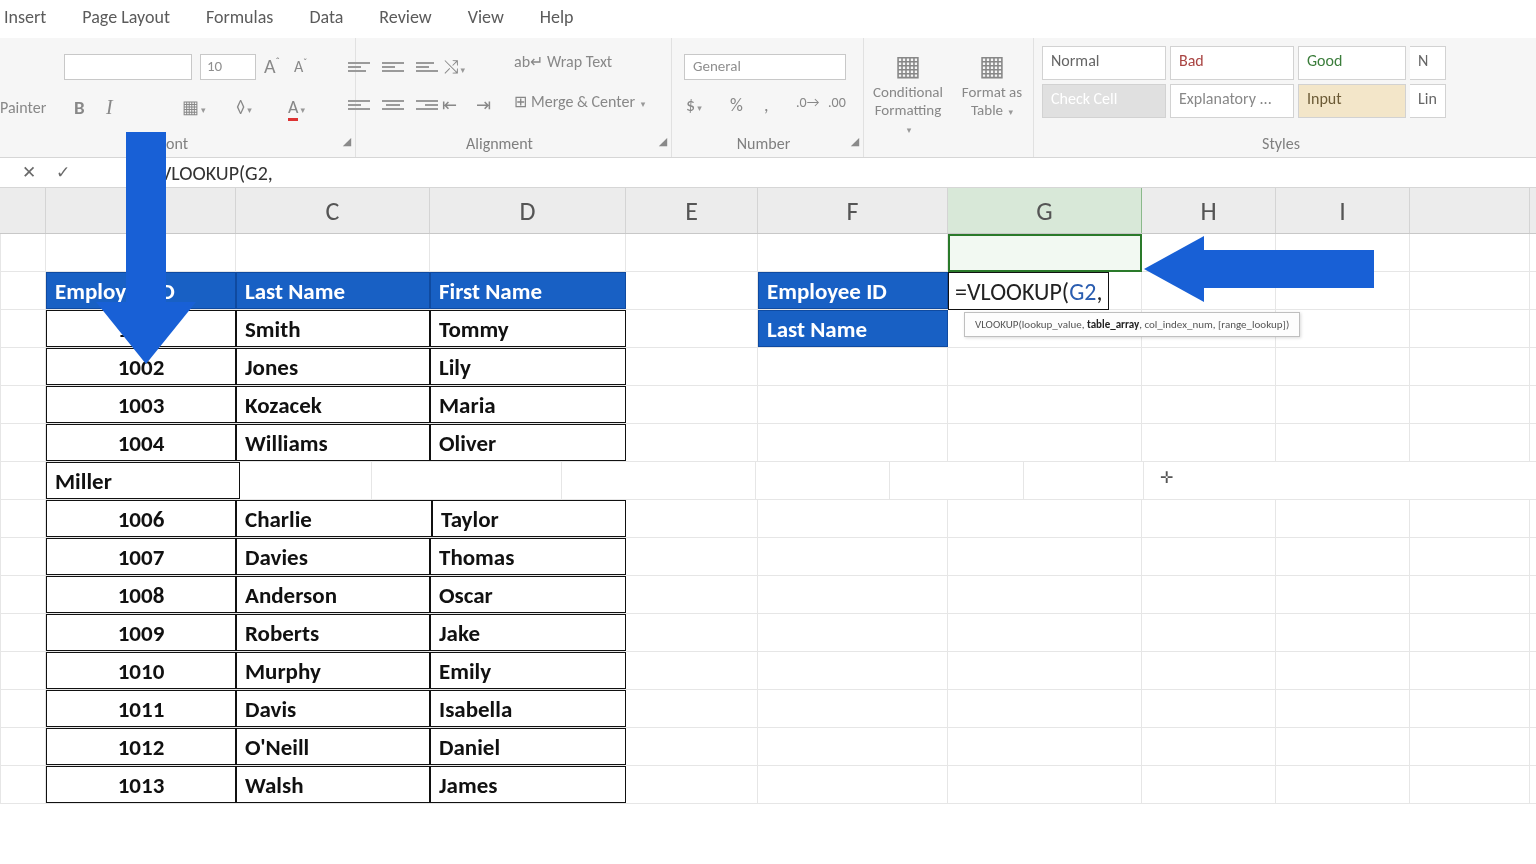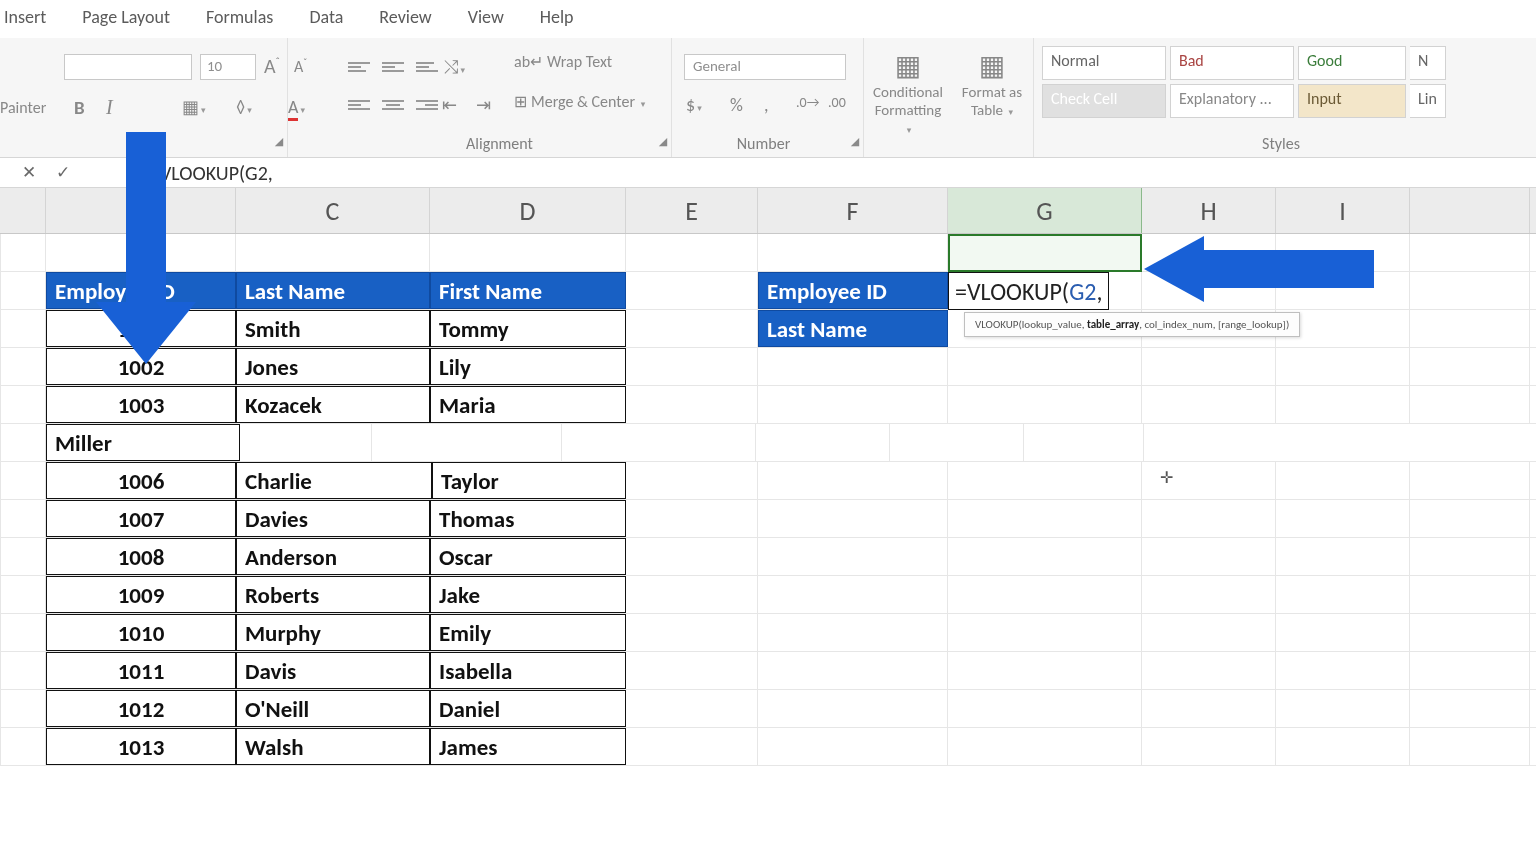--- a/index.html
+++ b/index.html
@@ -8,21 +8,21 @@
 
 .menu{display:flex;gap:36px;padding:6px 4px 10px;font-size:18px;color:#5b5b5b}
 
 
 .ribbon{background:#f6f6f6;border-bottom:1px solid #d6d6d6;height:120px;position:relative}
 .rgroup{position:absolute;top:0;height:100%;border-right:1px solid #e1e1e1}
 .rgroup .label{position:absolute;bottom:4px;left:0;right:8px;text-align:center;font-size:16px;color:#808080}
 .dlg{position:absolute;bottom:6px;right:0;width:16px;height:16px;font-size:11px;color:#8a8a8a;text-align:center}
 
 
-.g-font{left:0;width:288px;padding-left:62px}
+.g-font{left:0;width:356px;padding-left:62px}
 .fontbox{position:absolute;top:16px;left:64px;width:128px;height:26px;background:#fff;border:1px solid #c8c8c8}
 .sizebox{position:absolute;top:16px;left:200px;width:56px;height:26px;background:#fff;border:1px solid #c8c8c8;font-size:15px;color:#8f8f8f;padding:2px 6px}
 .iA{position:absolute;font-size:18px;color:#888}
 .bold{position:absolute;top:58px;left:74px;font-weight:bold;font-size:19px;color:#888}
 .ital{position:absolute;top:58px;left:106px;font-style:italic;font-family:Georgia,serif;font-size:20px;color:#888}
 .tiny-drop{font-size:9px;color:#999;margin-left:2px}
 
 
 .g-align{left:336px;width:336px}
 .al-row{position:absolute;display:flex;gap:12px}
@@ -296,20 +296,32 @@
       <div class="cell wD td tb">Maria</div>
       <div class="cell wE"></div>
       <div class="cell wF"></div>
       <div class="cell wG"></div>
       <div class="cell wH"></div>
       <div class="cell wI"></div>
       <div class="cell wJ"></div>
     </div>
   <div class="row">
       <div class="cell wA rowA"></div>
+      <div class="cell wB td tdc tb">1004</div>
+      <div class="cell wC td tb">Williams</div>
+      <div class="cell wD td tb">Oliver</div>
+      <div class="cell wE"></div>
+      <div class="cell wF"></div>
+      <div class="cell wG"></div>
+      <div class="cell wH"></div>
+      <div class="cell wI"></div>
+      <div class="cell wJ"></div>
+    </div>
+  <div class="row">
+      <div class="cell wA rowA"></div>
       <div class="cell wC td tb">Miller</div>
       <div class="cell wE"></div>
       <div class="cell wF"></div>
       <div class="cell wG"></div>
       <div class="cell wH"></div>
       <div class="cell wI"></div>
       <div class="cell wJ"></div>
     </div>
   <div class="row">
       <div class="cell wA rowA"></div>

